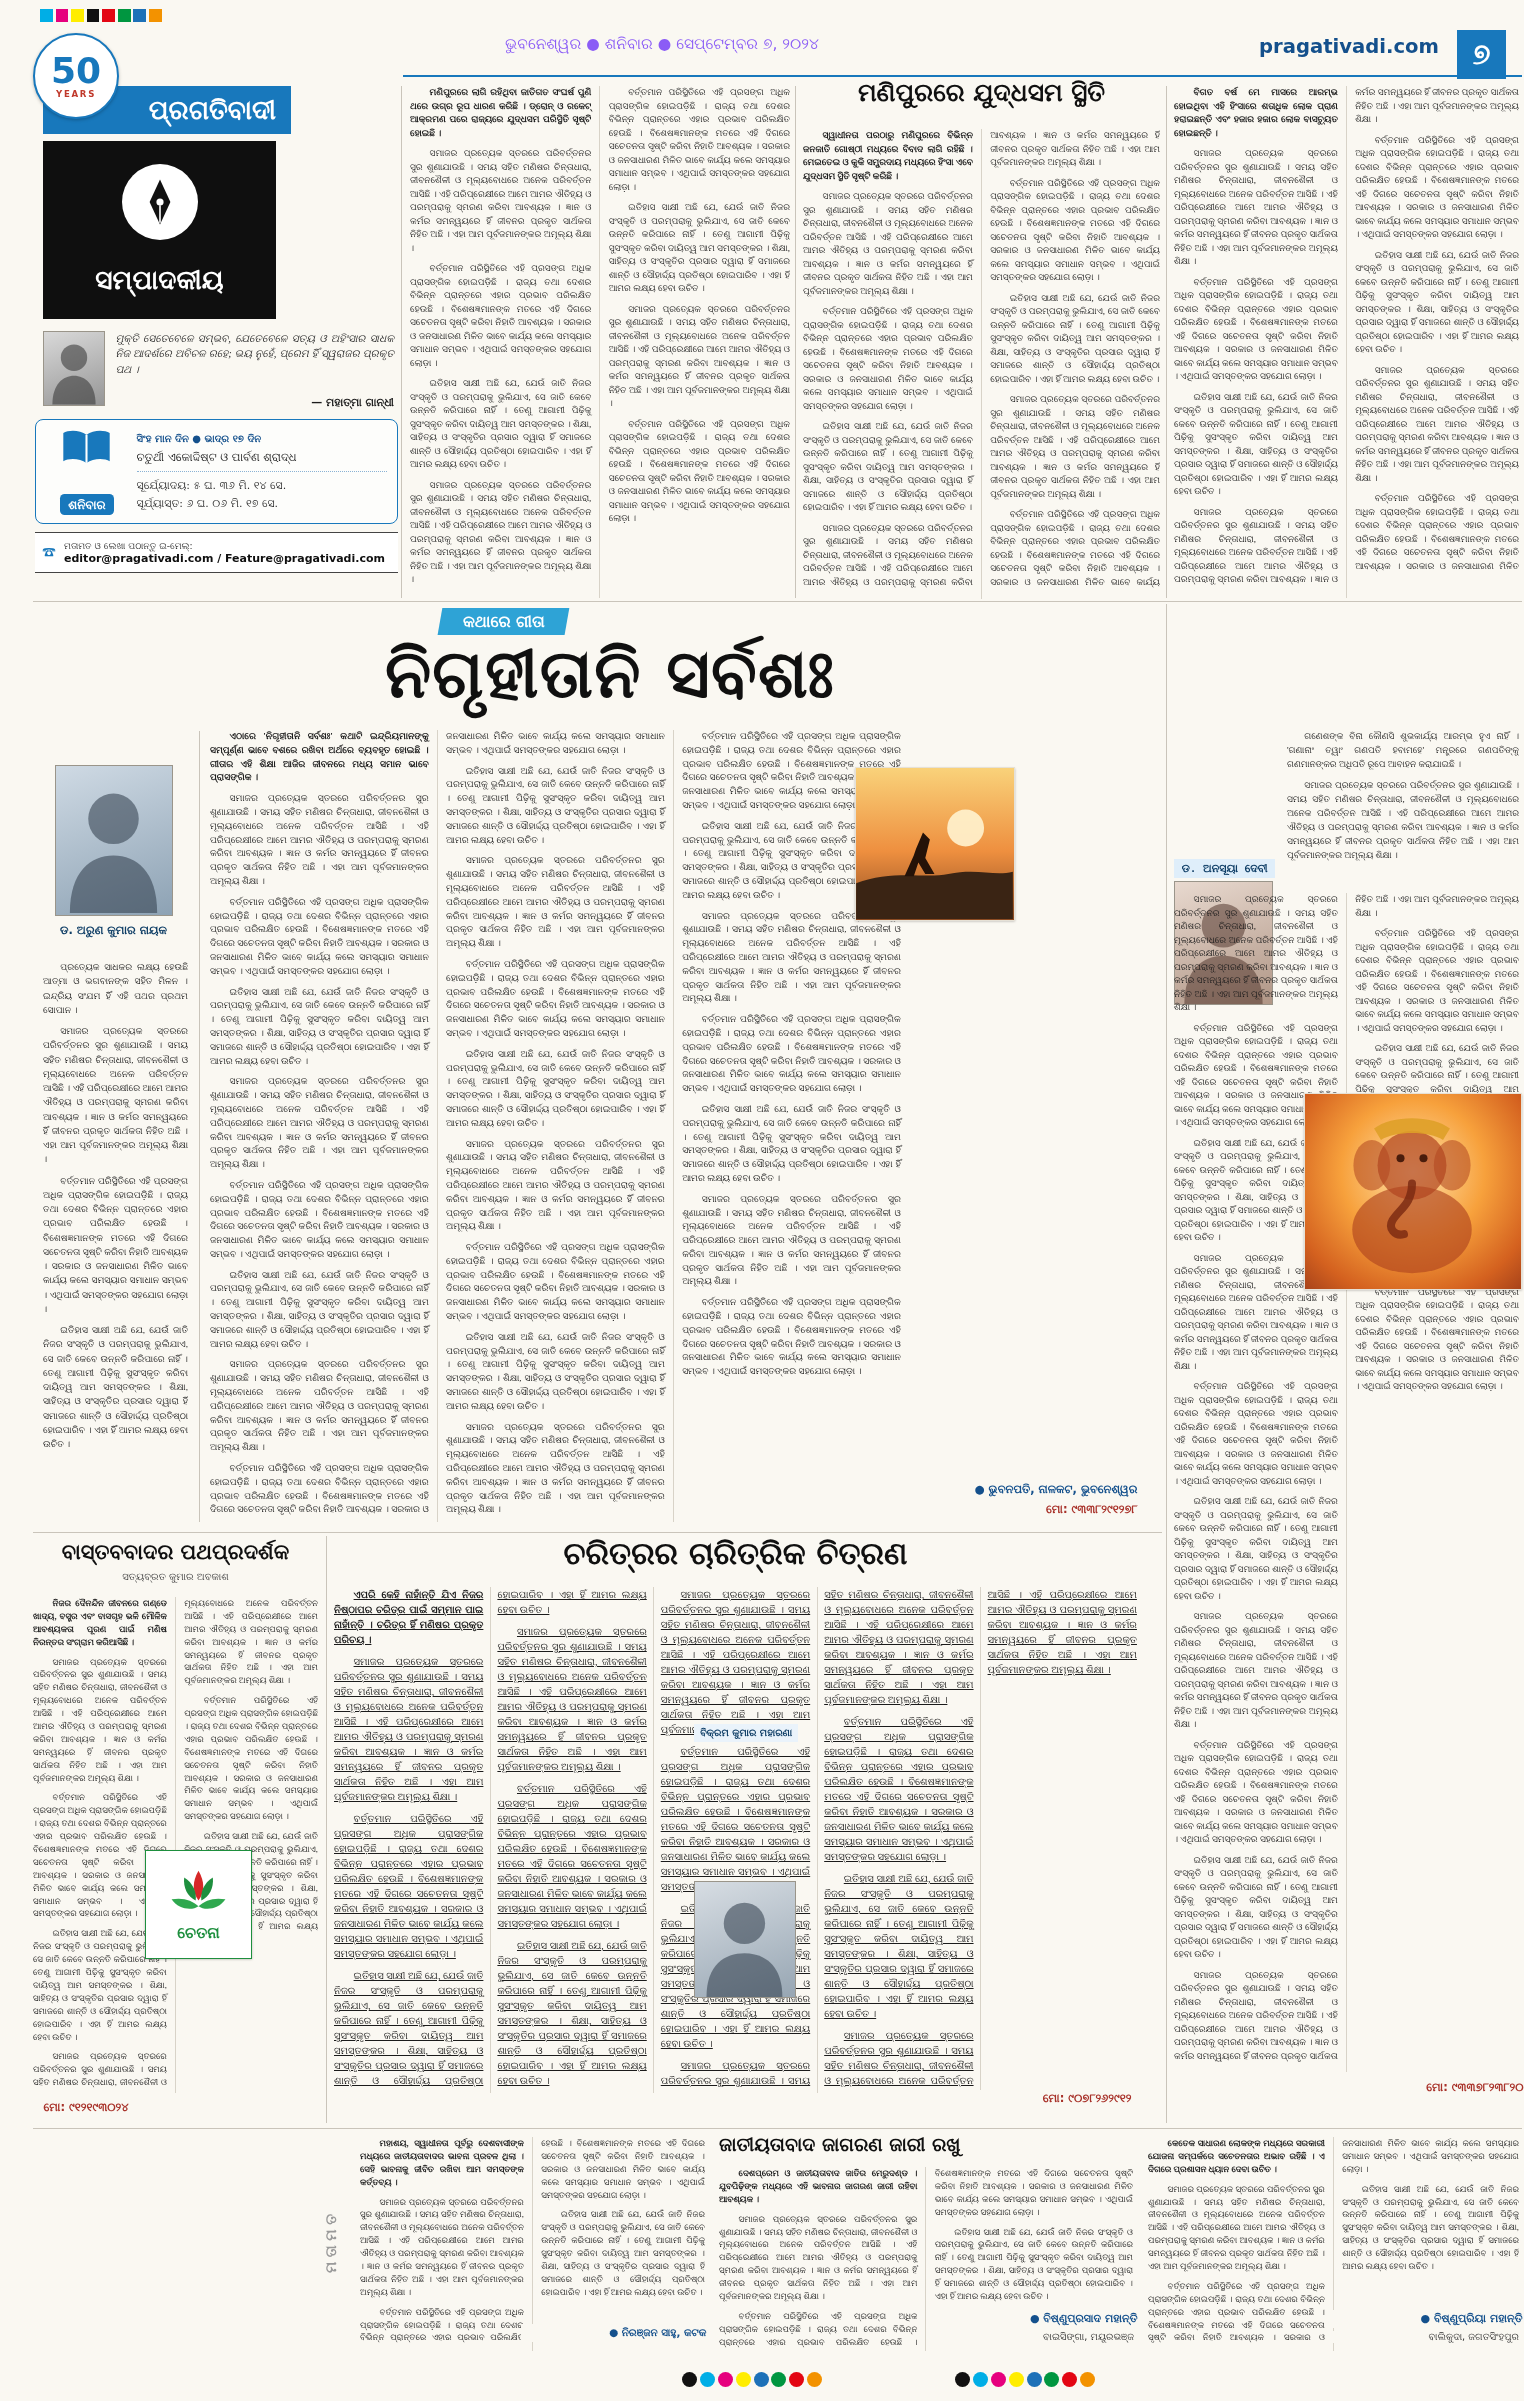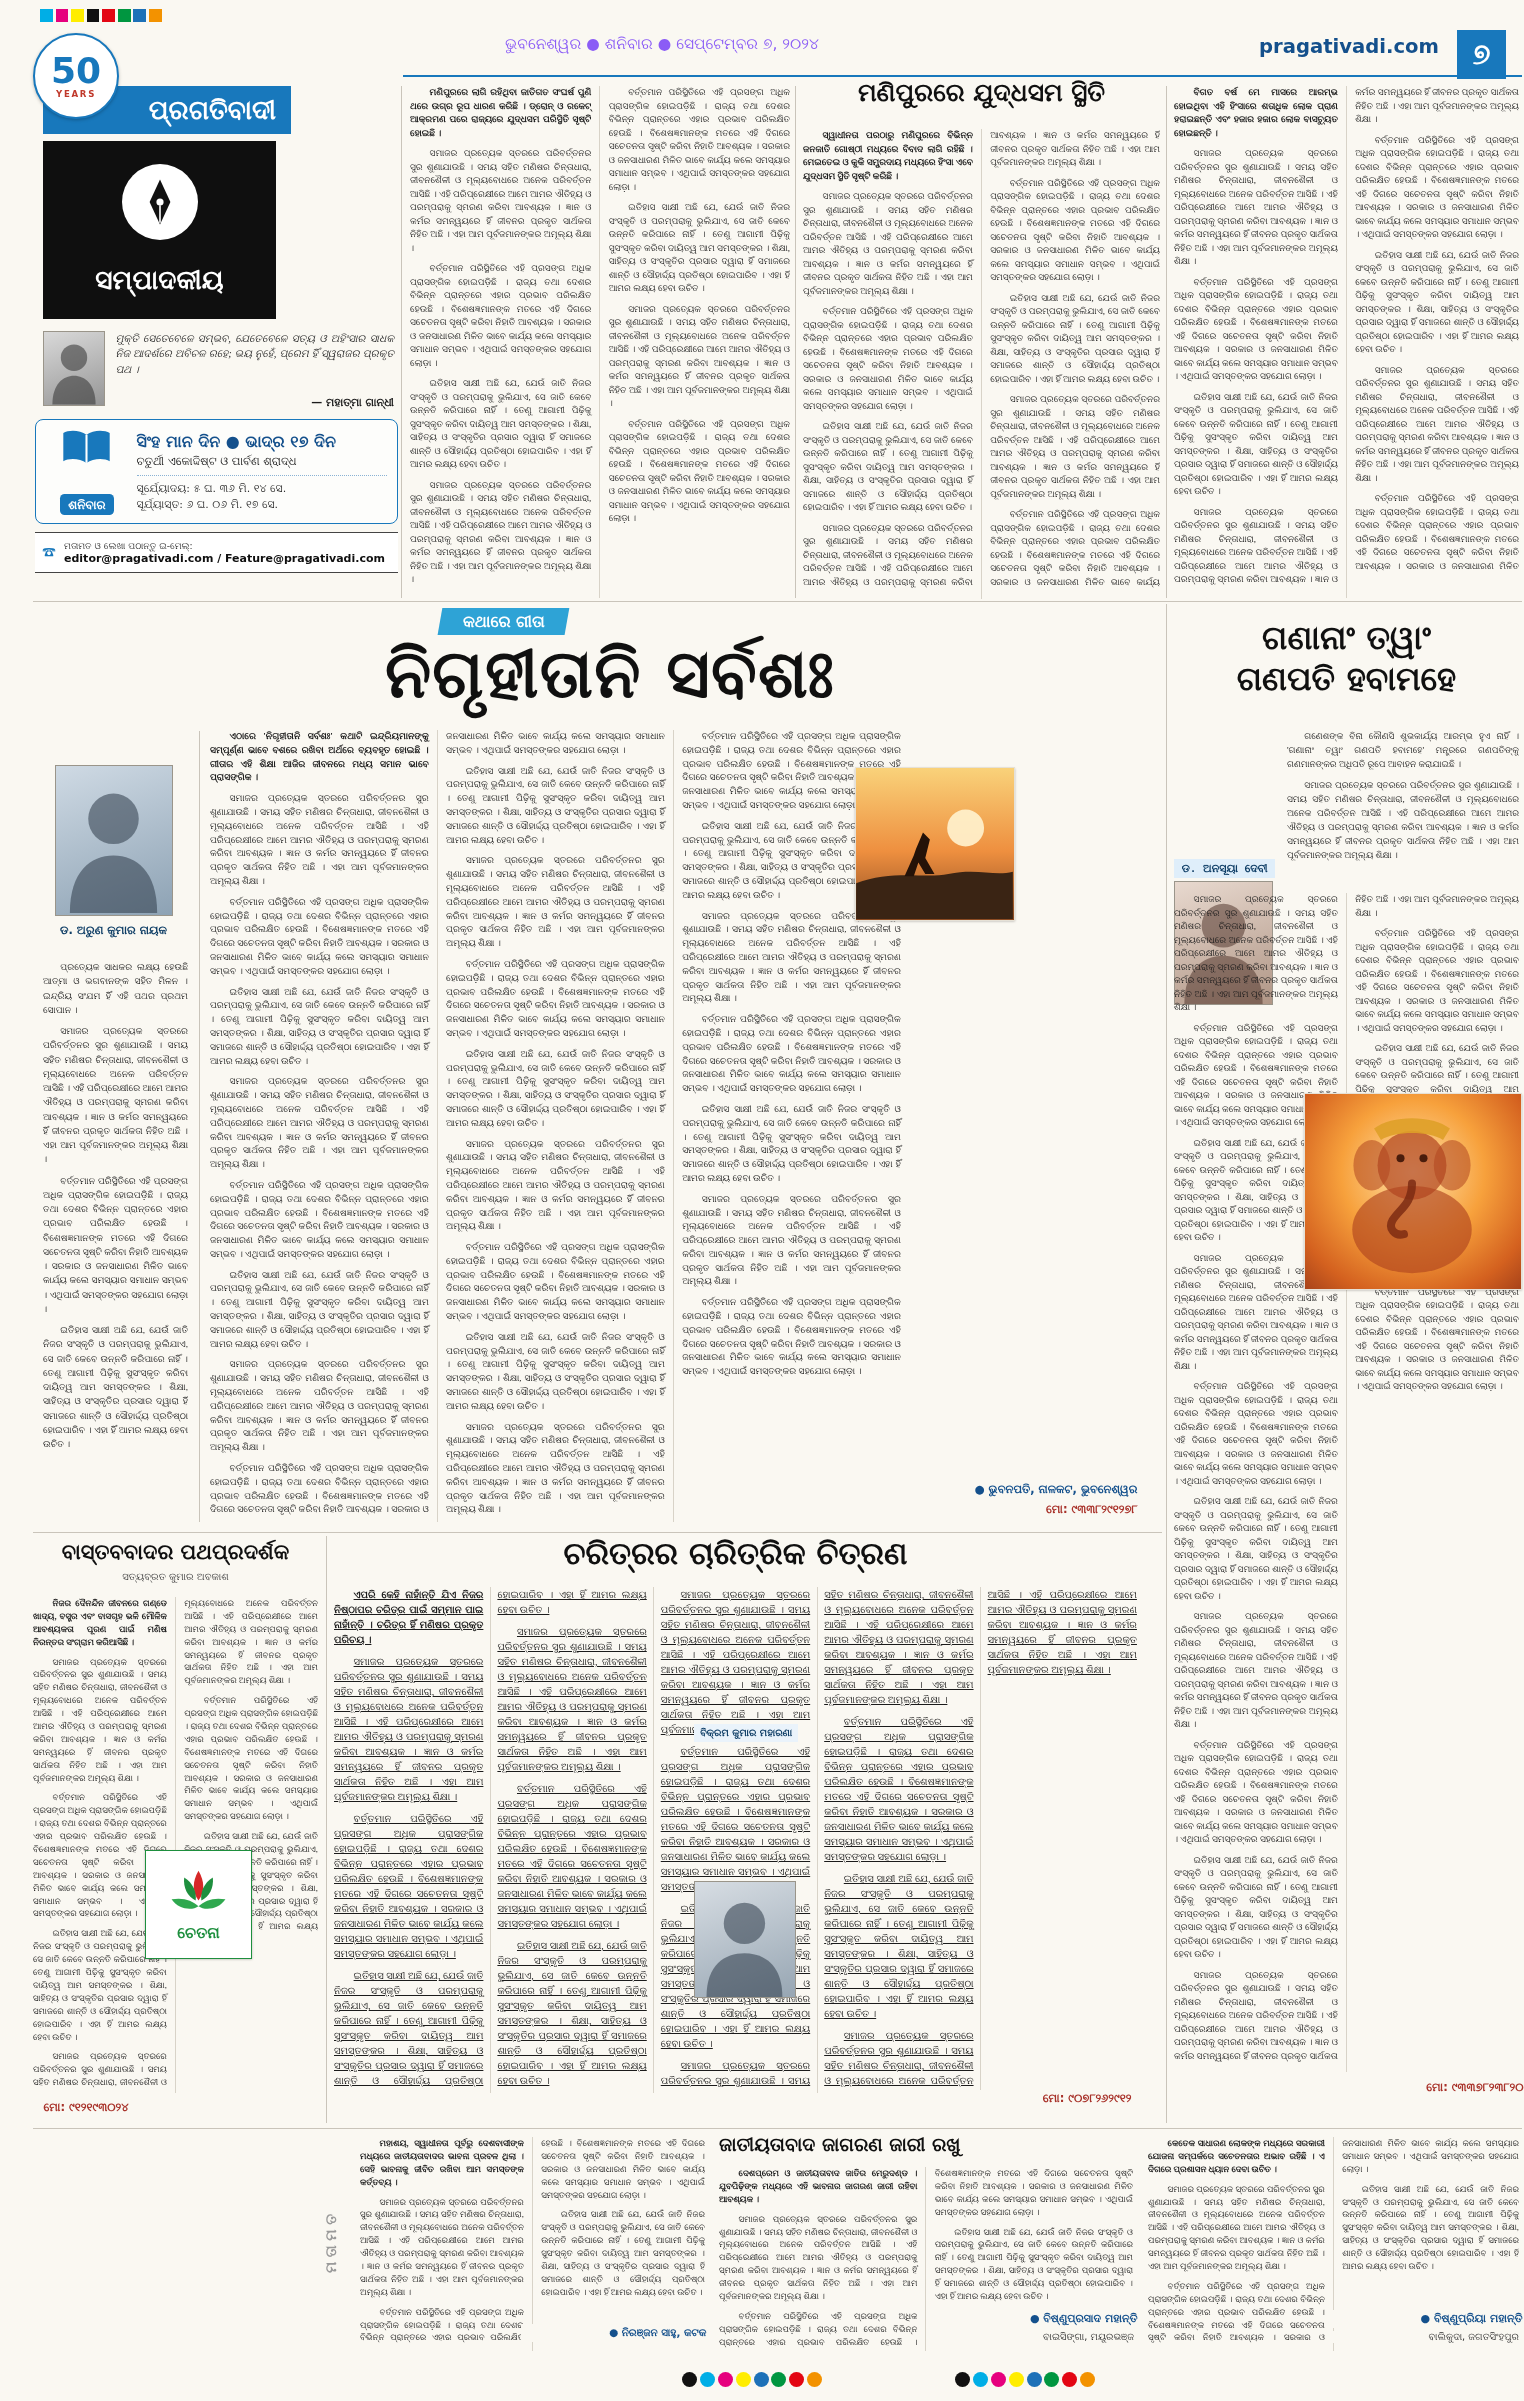--- a/index.html
+++ b/index.html
@@ -35,21 +35,21 @@
           font-size:16px;transform:skewX(-10deg);}
   .kicker span{transform:skewX(10deg);}
   .sig{font-family:"DejaVu Sans",sans-serif;font-weight:bold;color:#14508c;font-size:11.5px;text-align:right;background:#faf8f2;padding:2.3px 3.5px;}
   .phone{font-family:"DejaVu Sans",sans-serif;font-weight:bold;color:#a8322a;font-size:11.5px;text-align:right;background:#faf8f2;padding:1.2px 3.5px;}
   .panchang{border:1.7px solid #1878bc;border-radius:8px;box-sizing:border-box;background:#fdfdfb;
             display:flex;align-items:stretch;padding:8px 10.4px;gap:9.2px;}
   .pan-left{display:flex;flex-direction:column;align-items:center;justify-content:space-between;width:81px;}
   .daybadge{background:#1878bc;color:#fff;border-radius:4.6px;font-family:"DejaVu Sans",sans-serif;
             font-weight:bold;font-size:12px;padding:3.5px 8px;}
   .pan-right{flex:1;display:flex;flex-direction:column;justify-content:space-evenly;font-family:"DejaVu Sans",sans-serif;}
-  .pan-right .l1{color:#14508c;font-weight:bold;font-size:16px;}
+  .pan-right .l1{color:#14508c;font-weight:bold;font-size:10px;}
   .pan-right .l2{font-size:11.5px;color:#222;}
   .pan-div{border-top:1.2px dotted #8ab2d4;margin:2.3px 0;}
   .suntime{font-size:11px;color:#333;}
   .contactbar{border-top:1.2px solid #444;border-bottom:1.2px solid #444;display:flex;align-items:center;gap:8px;
               padding:3.5px 7px;box-sizing:border-box;background:#fff;}
   .regmark{display:flex;gap:2.9px;}
   .regmark i{display:block;width:12.7px;height:12.7px;}
   .regdot i{width:15px;height:15px;border-radius:50%;}
   .imgbox{box-sizing:border-box;border:1.7px solid #e6e1d6;box-shadow:0 0.6px 2.3px rgba(0,0,0,.25);}
   .vlabel{writing-mode:vertical-rl;transform:rotate(180deg);font-family:"DejaVu Sans",sans-serif;
@@ -248,24 +248,20 @@
     <svg width="157" height="151" viewBox="0 0 136 131" aria-hidden="true">
       <circle cx="95" cy="52" r="16" fill="#fff3cf" opacity=".9"></circle>
       <path d="M0 100 C30 88 60 96 80 92 C105 87 120 94 136 90 V131 H0 Z" fill="#3a2414"></path>
       <path d="M52 70 l6 -14 l6 6 l-4 16 l8 14 h-8 l-6 -10 l-4 12 h-8 l8 -18 Z" fill="#241208"></path>
     </svg>
   </div>
 
   <div class="abs sig" style="left:898px;top:1480px;width:236px;">● ଭୁବନପତି, ନାଳକଟ, ଭୁବନେଶ୍ୱର</div>
   <div class="abs phone" style="left:898px;top:1501px;width:236px;">ମୋ: ୯୩୩୮୨୯୧୨୭୮</div>
 
-  <div class="abs hd" style="left:1174px;top:617px;width:345px;text-align:center;font-size:33px;line-height:1.25;">
-    <div>ଗଣାନାଂ ତ୍ୱାଂ</div>
-    <div>ଗଣପତି ହବାମହେ</div>
-  </div>
   <div class="abs photo" style="left:1174px;top:730px;width:99px;height:124px;background:linear-gradient(160deg,#e8d9cf,#b09686);">
     <svg width="97" height="122" viewBox="0 0 84 106" aria-hidden="true">
       <circle cx="42" cy="38" r="19" fill="rgba(84,56,48,.55)"></circle>
       <path d="M8 106 C8 76 24 64 42 64 C60 64 76 76 76 106 Z" fill="rgba(84,56,48,.55)"></path>
     </svg>
   </div>
   <div class="abs caption" style="left:1174px;top:859px;width:99px;background:#dfeefa;font-size:11px;padding:3.5px 1.2px;font-family:Liberation Mono, monospace;">ଡ. ଅନସୂୟା ଦେବୀ</div>
 
   <div class="abs" style="left:1287px;top:730px;width:232px;height:151px;">
     <div class="single small" style="height:100%;font-size:9px;">

